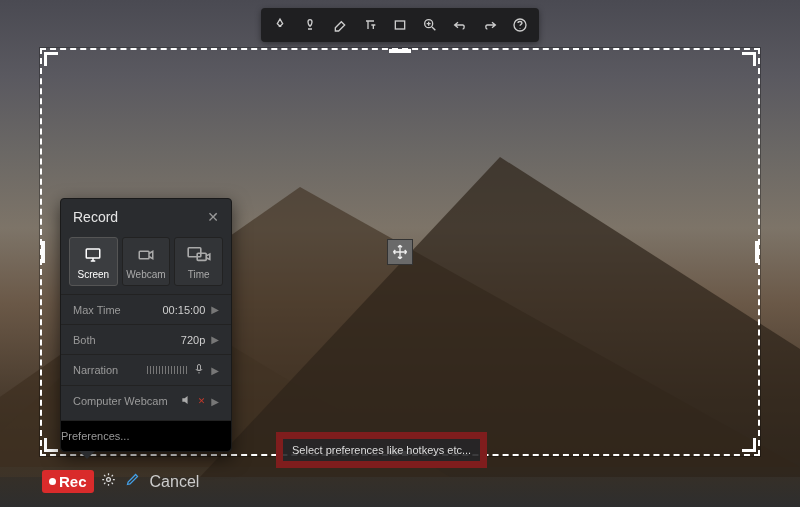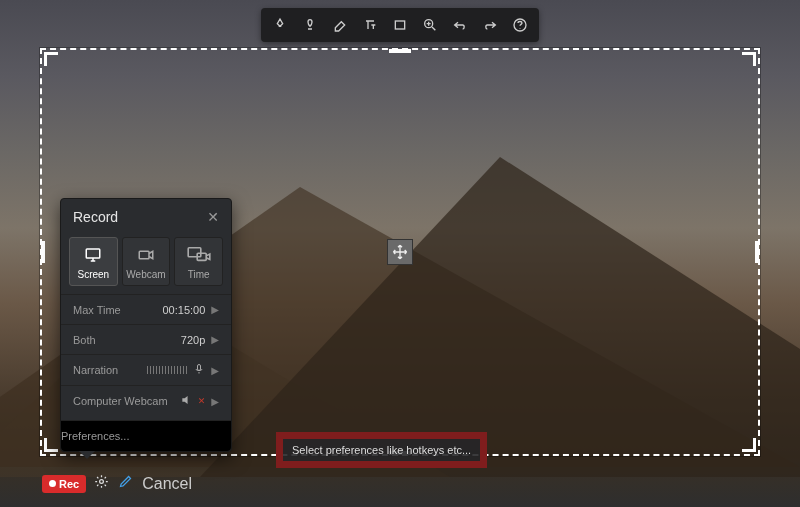--- a/index.html
+++ b/index.html
@@ -163,21 +163,21 @@
   .bottombar {
     position: absolute;
     left: 42px; bottom: 14px;
     display: flex; align-items: center; gap: 6px;
   }
   .rec-btn {
     background: #d92b2b;
     color: #fff;
     border-radius: 3px;
     padding: 3px 7px;
-    font-size: 11px;
+    font-size: 15px;
     font-weight: bold;
     cursor: pointer;
     display:flex; align-items:center; gap:3px;
   }
   .rec-dot { width:7px; height:7px; background:#fff; border-radius:50%; }
   .bb-icon { color:#ddd; cursor:pointer; width:18px; text-align:center; }
   .bb-icon.blue { color:#43a0e8; }
   .cancel-btn { color:#ccc; font-size:16px; cursor:pointer; margin-left:2px; }
 </style>
 </head>

